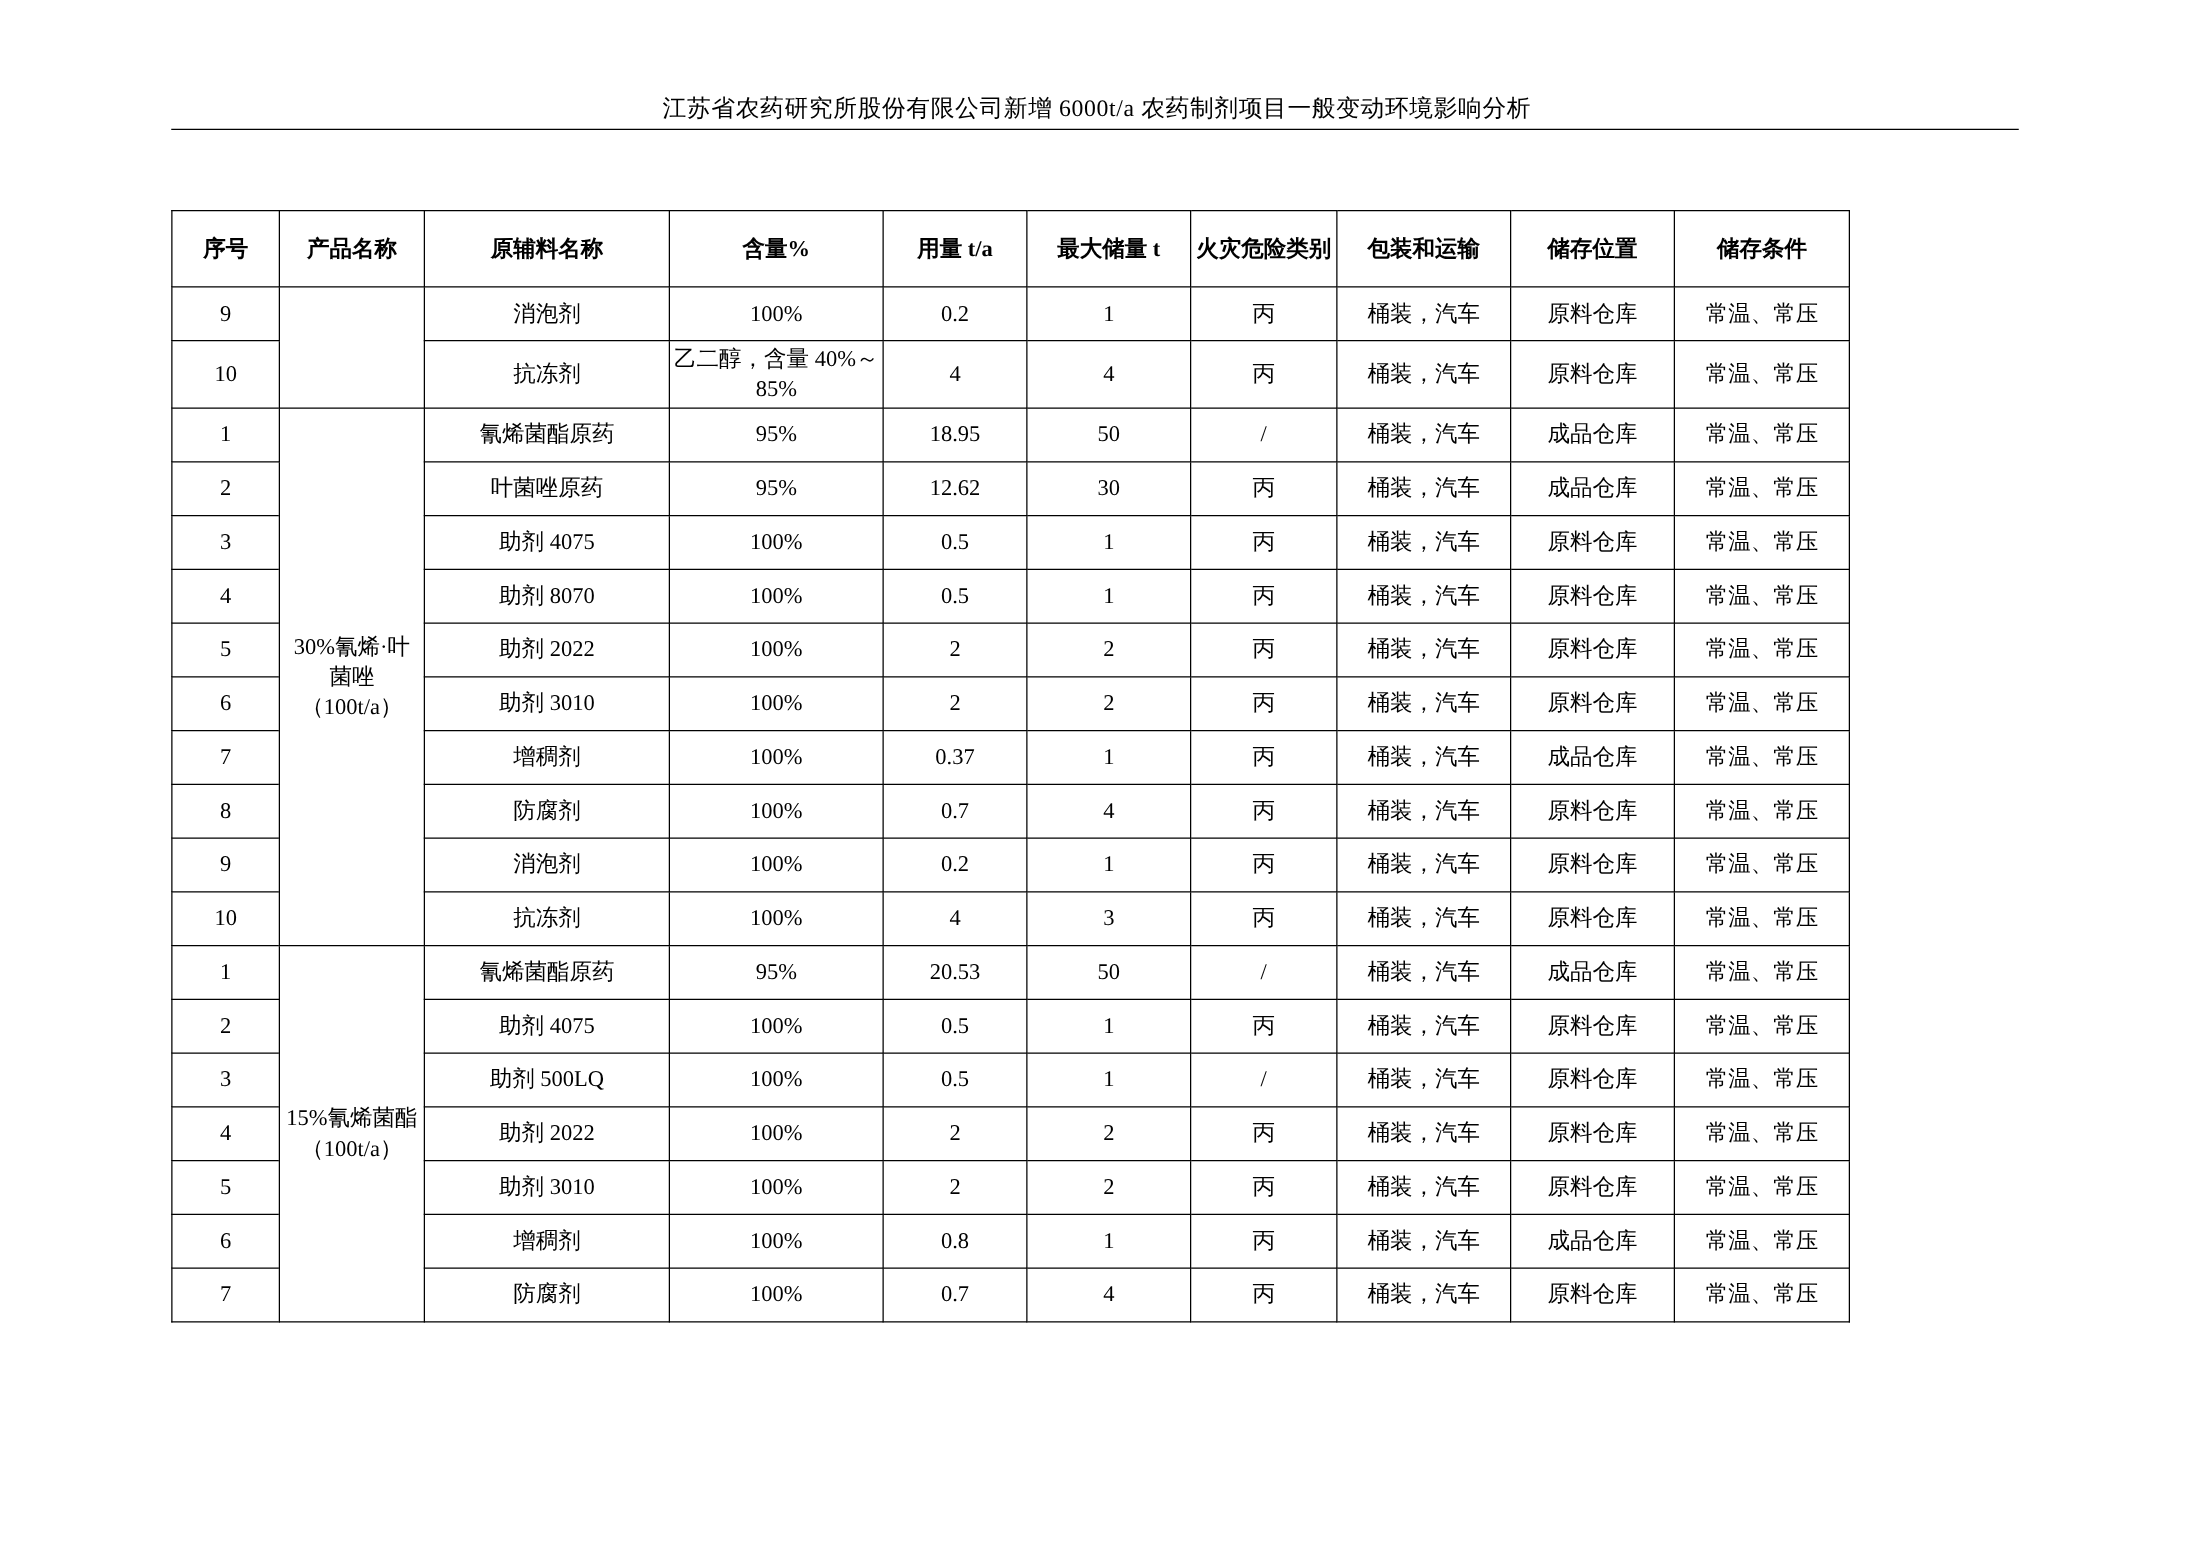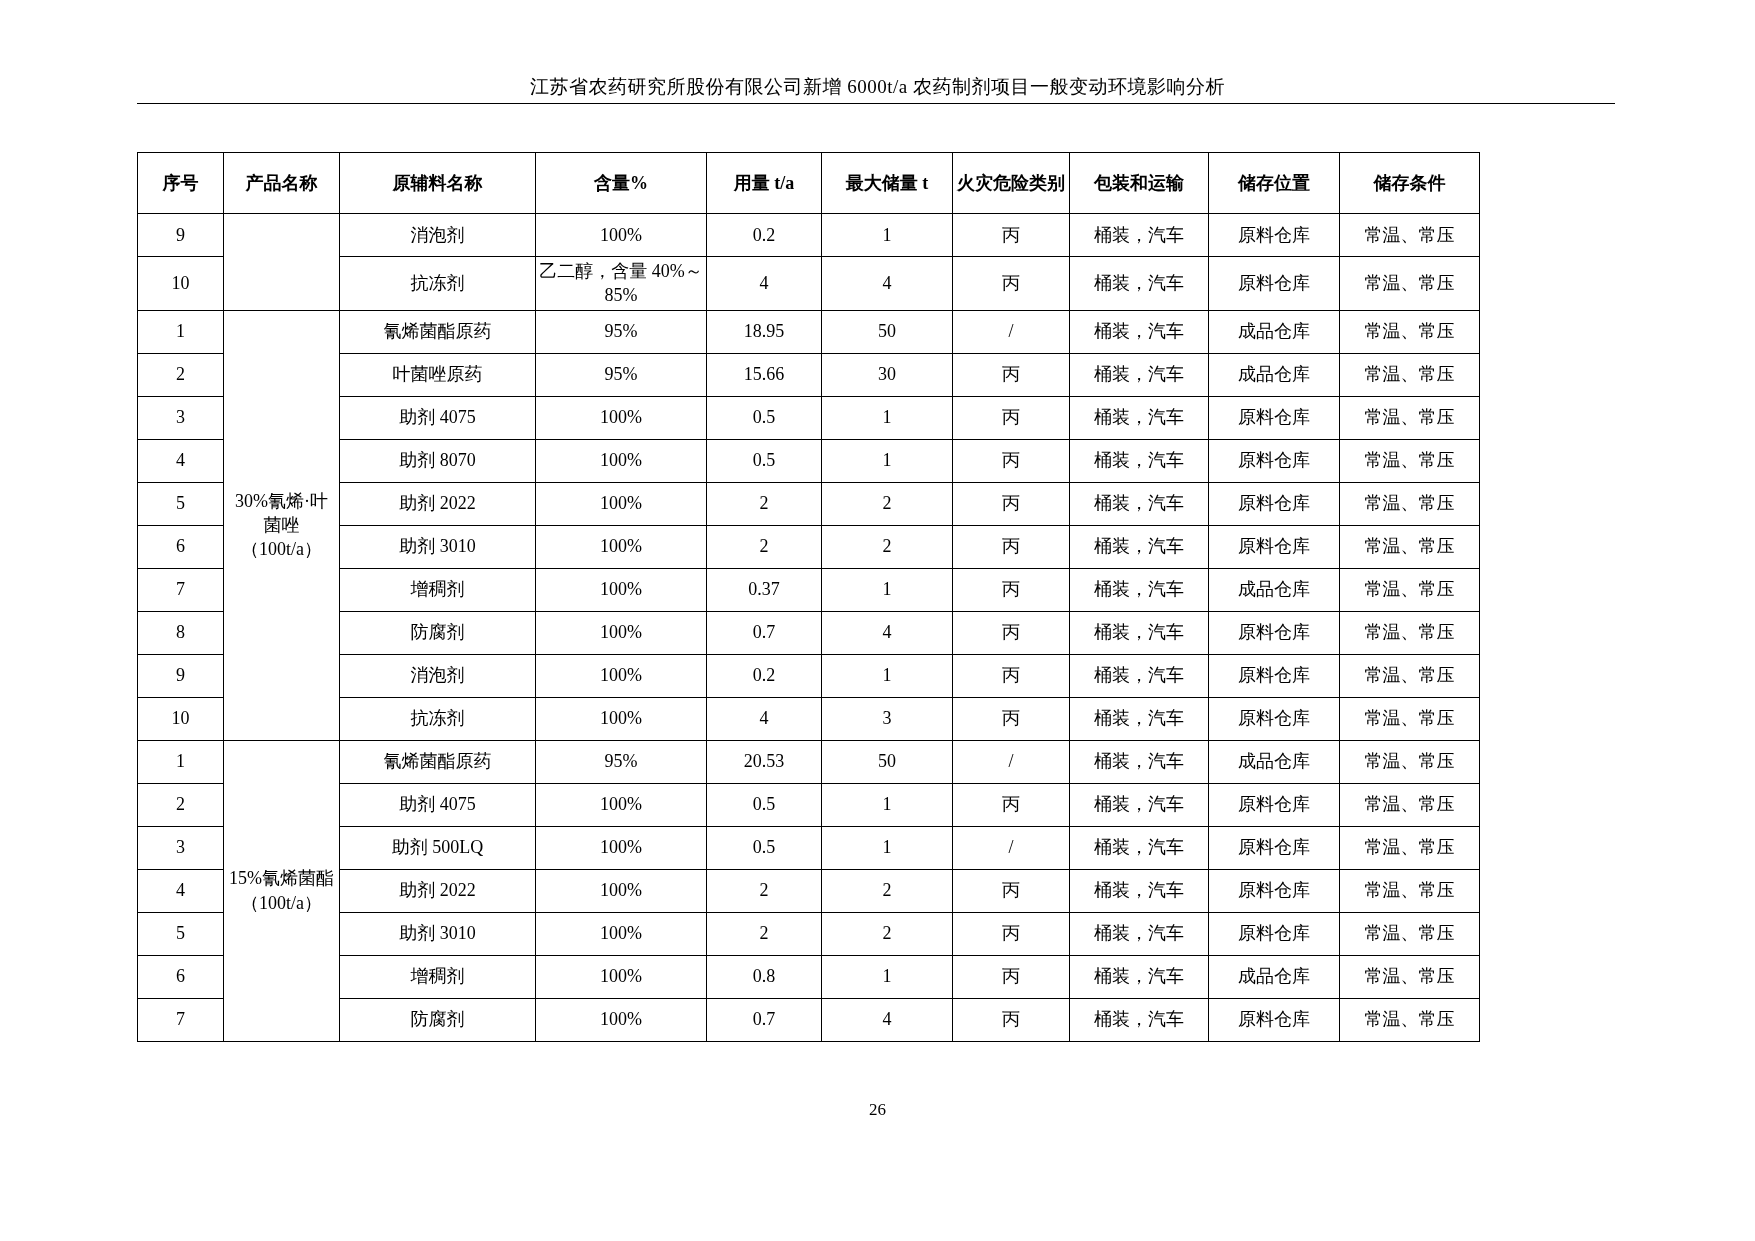--- a/index.html
+++ b/index.html
@@ -42,20 +42,21 @@
     position: absolute;
     top: 152px;
     left: 137px;
     width: 1322px;
   }
   table.data {
     border-collapse: collapse;
     table-layout: fixed;
     width: 1322px;
     font-size: 18px;
+    margin-top: 16px;
   }
   table.data td, table.data th {
     border: 1px solid #000000;
     text-align: center;
     vertical-align: middle;
     padding: 2px 3px;
     font-weight: normal;
     line-height: 1.35;
   }
   table.data thead th {
@@ -162,21 +163,21 @@
             <td>50</td>
             <td>/</td>
             <td>桶装，汽车</td>
             <td>成品仓库</td>
             <td>常温、常压</td>
           </tr>
           <tr>
             <td>2</td>
             <td>叶菌唑原药</td>
             <td>95%</td>
-            <td>15.66</td>
+            <td>12.62</td>
             <td>30</td>
             <td>丙</td>
             <td>桶装，汽车</td>
             <td>成品仓库</td>
             <td>常温、常压</td>
           </tr>
           <tr>
             <td>3</td>
             <td>助剂 4075</td>
             <td>100%</td>
@@ -339,15 +340,14 @@
             <td>4</td>
             <td>丙</td>
             <td>桶装，汽车</td>
             <td>原料仓库</td>
             <td>常温、常压</td>
           </tr>
         </tbody>
     </table>
   </div>
 
-  <div class="footer-num">26</div>
 
 </div>
 
 </body></html>

